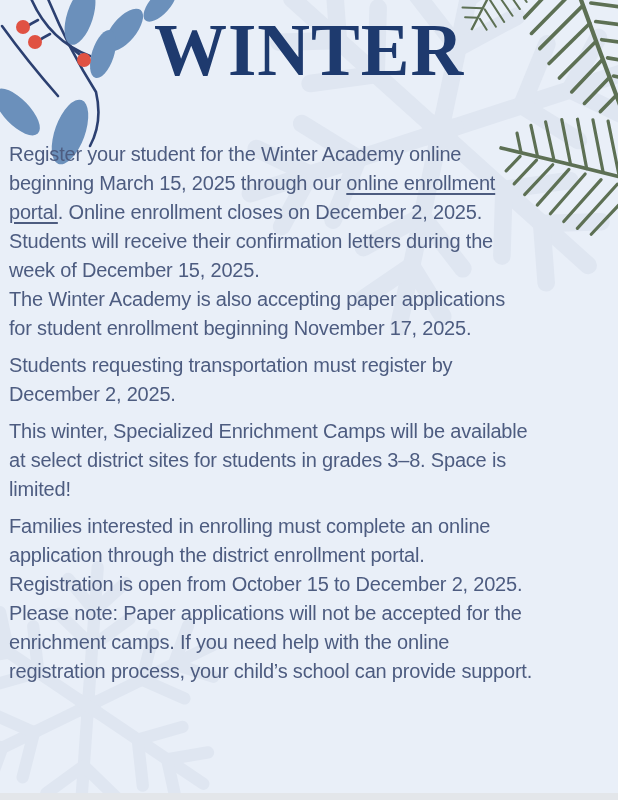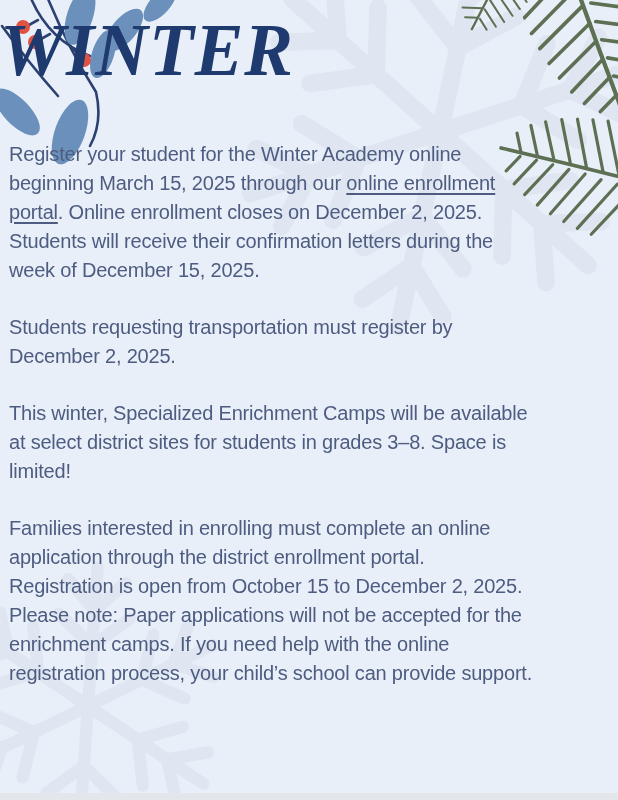--- a/index.html
+++ b/index.html
@@ -7,36 +7,35 @@
     width: 618px; height: 800px; overflow: hidden;
     background: var(--background, #e9eff8);
     font-family: "Liberation Sans", sans-serif;
   }
   .page { position: relative; width: 618px; height: 800px; overflow: hidden; }
   .deco { position: absolute; pointer-events: none; }
   .flake { z-index: 0; }
   .plant { z-index: 1; }
   .title {
     position: relative; z-index: 2;
-    margin: 16px 0 0 0; text-align: left;
+    margin: 16px 0 0 0; text-align: center;
     font-family: "Liberation Serif", "DejaVu Serif", serif;
     font-weight: bold;
     font-size: 73px; line-height: 70px; letter-spacing: 1px;
     color: var(--title-navy, #1e3a6e);
-    font-style: italic;
   }
   .title span { display: block; }
   .content {
     position: relative; z-index: 2;
     margin: 54px 6px 0 9px;
     font-size: 20px; line-height: 29px; letter-spacing: -0.2px;
     color: var(--body-text, #4d5c80);
   }
   .para { margin: 0; white-space: pre-line; }
-  .gap { margin-top: 28px; }
+  .gap { margin-top: 8px; }
   .link {
     color: inherit;
     text-decoration: underline;
     text-underline-offset: 3px;
     cursor: pointer;
   }
   .strip {
     position: absolute; left: 0; right: 0; bottom: 0; height: 7px;
     background: var(--bottom-strip, #e3e6ea); z-index: 3;
   }
@@ -132,20 +131,22 @@
   <h1 class="title">
     <span>WINTER</span>
   </h1>
 
   <div class="content">
     <p class="para"><span>Register your student for the Winter Academy online
 beginning March 15, 2025 through our </span><a class="link">online enrollment
 portal</a><span>. Online enrollment closes on December 2, 2025.
 Students will receive their confirmation letters during the
 week of December 15, 2025.</span></p>
+    <p class="para">The Winter Academy is also accepting paper applications
+for student enrollment beginning November 17, 2025.</p>
     <p class="para gap">Students requesting transportation must register by
 December 2, 2025.</p>
     <p class="para gap">This winter, Specialized Enrichment Camps will be available
 at select district sites for students in grades 3–8. Space is
 limited!</p>
     <p class="para gap">Families interested in enrolling must complete an online
 application through the district enrollment portal.
 Registration is open from October 15 to December 2, 2025.
 Please note: Paper applications will not be accepted for the
 enrichment camps. If you need help with the online

